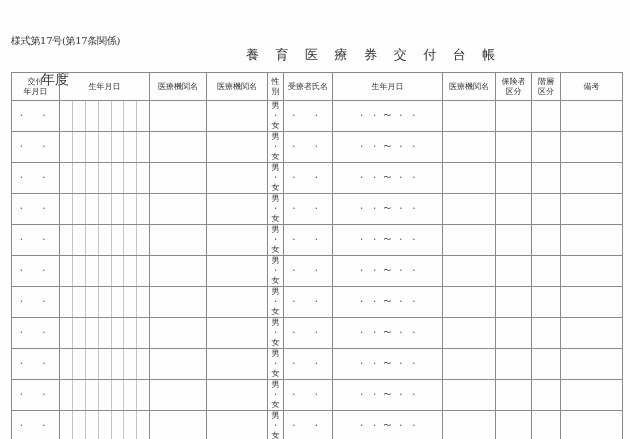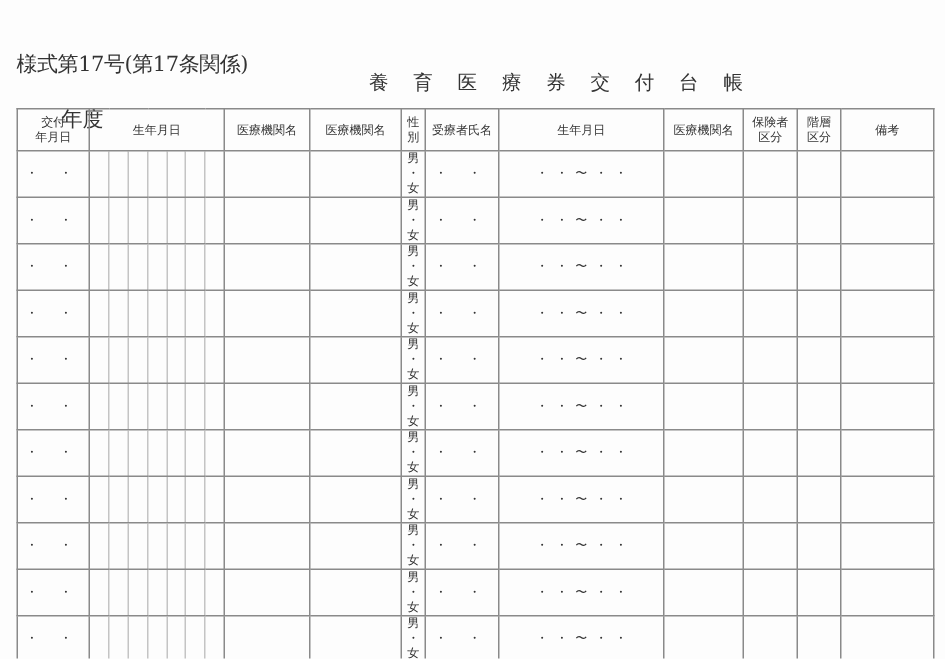--- a/index.html
+++ b/index.html
@@ -1,20 +1,20 @@
 <!DOCTYPE html>
 <html><head>
 <meta charset="utf-8">
 <style>
   html, body { margin: 0; padding: 0; }
   body {
     width: 630px; height: 439px; background: #fdfdfd; position: relative; overflow: hidden;
     font-family: "DejaVu Serif", "Liberation Serif", serif; color: #333;
   }
-  .form-number { position: absolute; left: 11px; top: 34px; font-size: 14px; letter-spacing: -0.3px; }
+  .form-number { position: absolute; left: 11px; top: 34px; font-size: 10px; letter-spacing: -0.3px; }
   .doc-title { position: absolute; left: 246px; top: 46px; font-size: 13px; letter-spacing: 6.2px; white-space: nowrap; }
   .fiscal-year { position: absolute; left: 41px; top: 71px; font-size: 14px; }
   table.ledger {
     position: absolute; left: 11px; top: 72px;
     border-collapse: collapse; table-layout: fixed; width: 611px;
     border: 1.5px solid #9a9a9a;
   }
   table.ledger th, table.ledger td {
     border: 1px solid #8a8a8a; padding: 0; text-align: center; vertical-align: middle;
     font-weight: normal; font-size: 8px; line-height: 10px; overflow: hidden;

